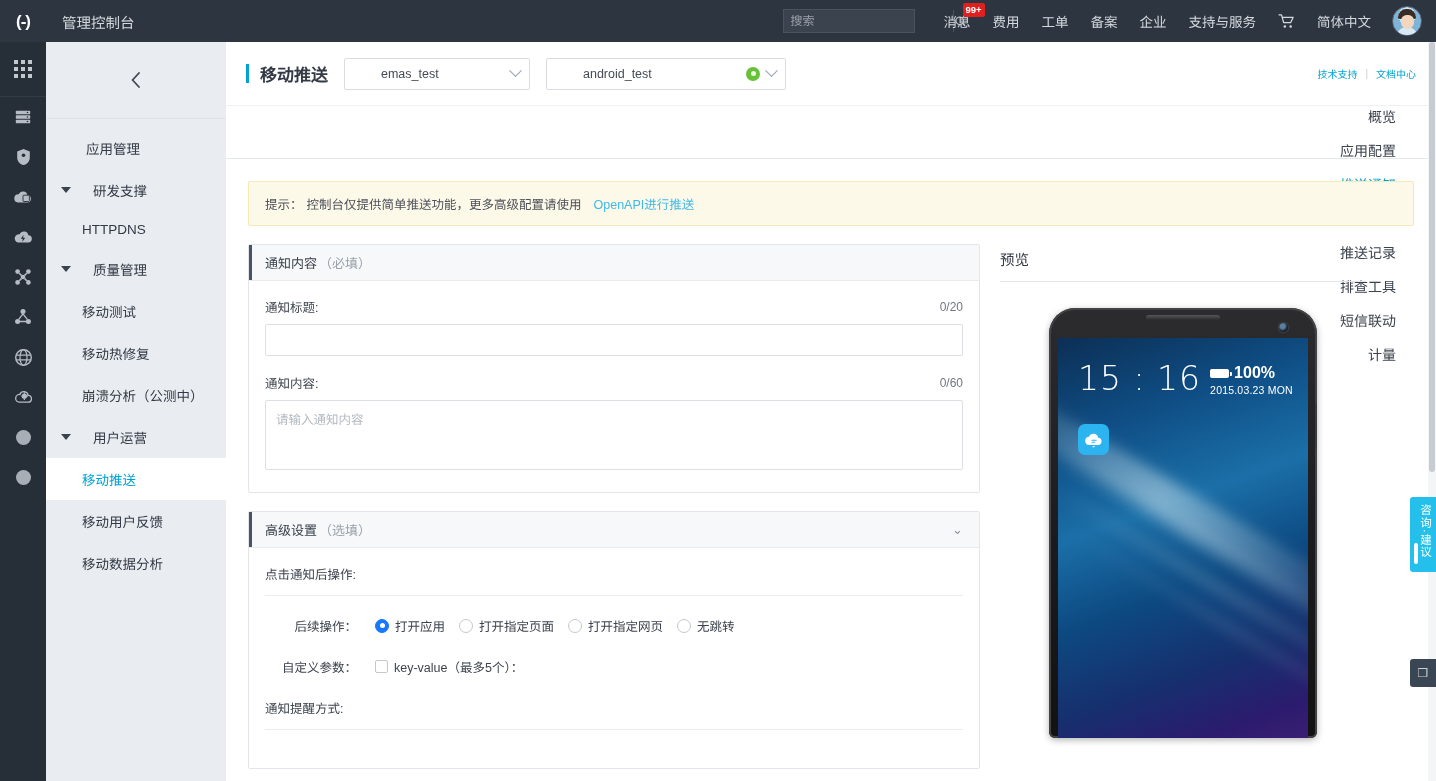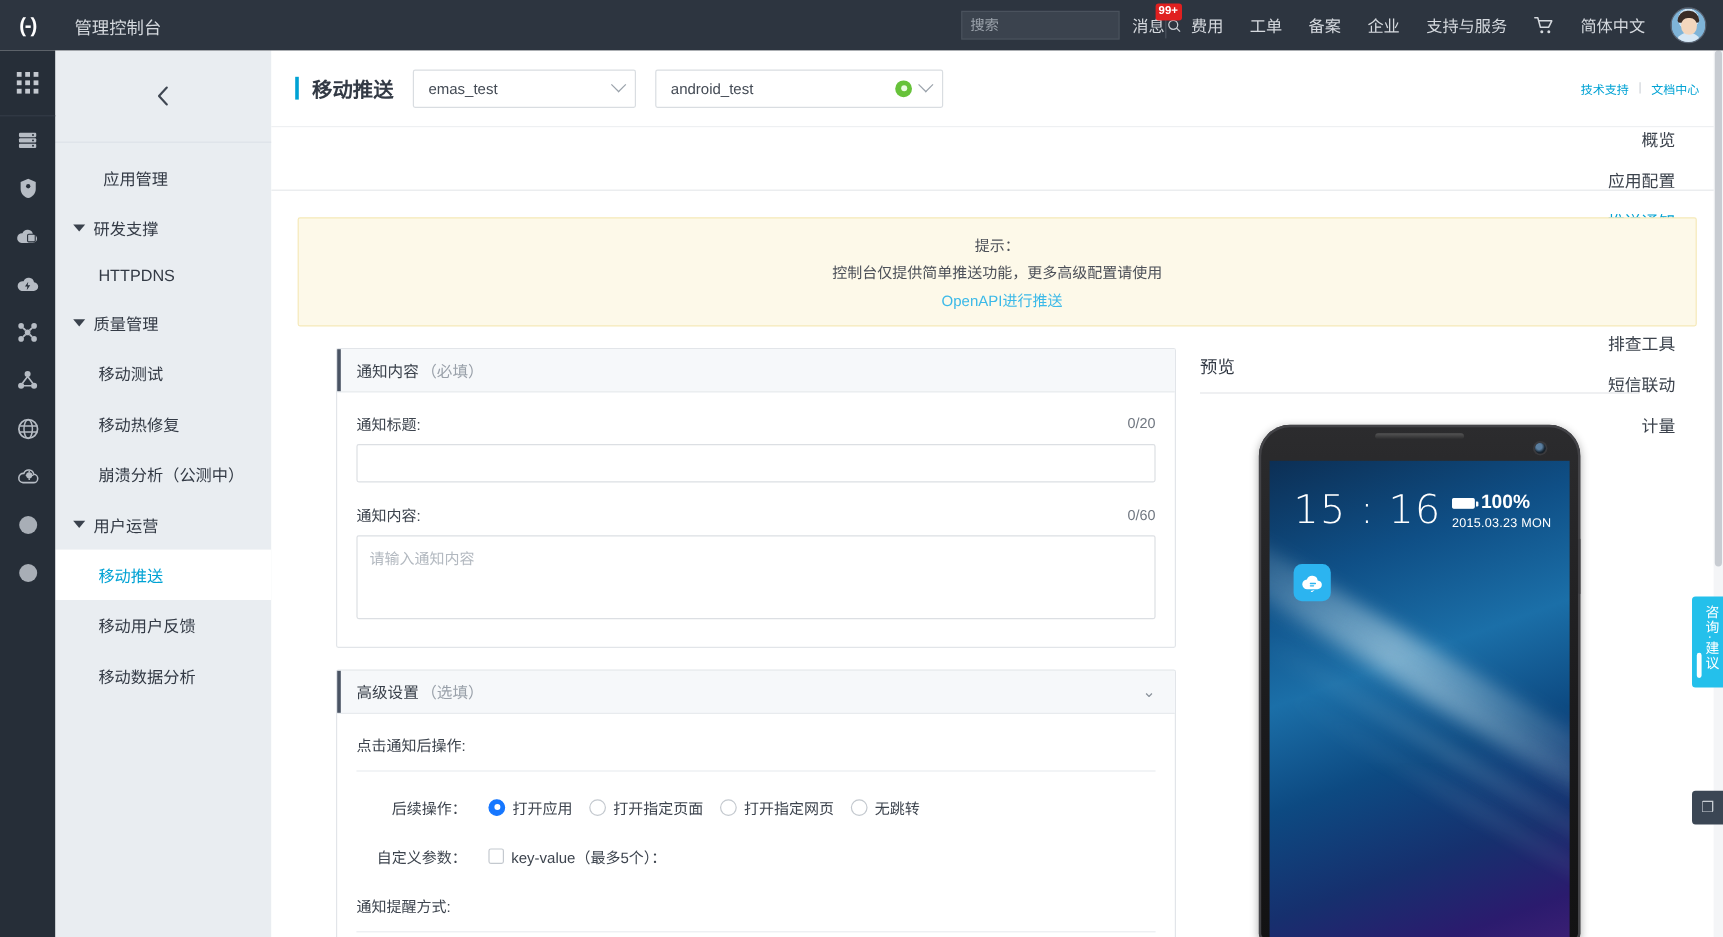--- a/index.html
+++ b/index.html
@@ -19,21 +19,21 @@
   }
   .logo-wrap {
     width: 46px; height: 42px; display: flex; align-items: center; justify-content: center;
   }
   .logo-glyph { color: #ffffff; font-size: 17px; font-weight: bold; letter-spacing: -1px; line-height: 1; }
   .console-title { color: #d4d8dd; font-size: 14.5px; margin-left: 16px; white-space: nowrap; }
 
   .topbar-right { margin-left: auto; display: flex; align-items: center; height: 42px; padding-right: 10px; }
   .search-box {
     width: 132px; height: 24px; background: #3b434e; border: 1px solid #4a525d;
-    display: flex; align-items: center; 
+    display: flex; align-items: center; margin-right: 18px;
   }
   .search-box input {
     flex: 1; background: transparent; border: none; outline: none;
     color: #c7ccd2; font-size: 12px; padding: 0 7px;
     font-family: "Liberation Sans", sans-serif;
   }
   .search-box input::placeholder { color: #9aa1aa; }
   .search-btn {
     width: 26px; height: 22px; display: flex; align-items: center; justify-content: center;
     border-left: 1px solid #4a525d; cursor: pointer;
@@ -90,21 +90,21 @@
     position: absolute; top: 42px; left: 46px; width: 180px; height: 739px;
     background: #e9edf1; z-index: 20;
   }
   .menu-collapse {
     height: 77px; display:flex; align-items:center; justify-content:center;
     cursor:pointer; border-bottom: 1px solid #dde2e8;
   }
   .menu-collapse svg { display:block; }
   .menu-list { padding-top: 8px; }
   .menu-group {
-    display: flex; align-items: center; gap: 7px;
+    display: flex; align-items: center; gap: 22px;
     padding: 11px 0 11px 15px; font-size: 13.5px; color: #333a45; cursor: pointer;
   }
   .caret-down {
     width: 0; height: 0; border-left: 5px solid transparent; border-right: 5px solid transparent;
     border-top: 6px solid #3a424d; flex: none;
   }
   .menu-leaf {
     padding: 11px 0 11px 36px; font-size: 13.5px; color: #333a45; cursor: pointer;
     white-space: nowrap;
   }
@@ -122,21 +122,21 @@
   }
   .accent-bar { width: 3px; height: 19px; background: #00a2d4; margin-right: 11px; flex:none; }
   .page-title { font-size: 17px; color: #333a45; font-weight: bold; white-space: nowrap; }
   .select-ctl {
     margin-left: 16px; height: 32px; border: 1px solid #d9dde1; border-radius: 2px;
     display: flex; align-items: center; padding: 0 9px 0 12px; background: #fff;
     font-size: 12.5px; color: #444b55; cursor: pointer;
   }
   .sel-1 { width: 186px; }
   .sel-2 { width: 240px; }
-  .sel-val { flex: 1; white-space: nowrap; overflow: hidden; }
+  .sel-val { flex: 1; white-space: nowrap; overflow: hidden; margin-left: 24px; }
   .chev {
     width: 9px; height: 9px; border-right: 1.6px solid #9aa2ab; border-bottom: 1.6px solid #9aa2ab;
     transform: rotate(45deg) translate(-2px,-2px); flex:none;
   }
   .green-dot {
     width: 14px; height: 14px; border-radius: 50%; background: #67c23a;
     display:flex; align-items:center; justify-content:center; margin-right: 7px; flex: none;
   }
   .green-dot::after { content:""; width:5px; height:5px; border-radius:50%; background:#eafbe1; }
   .head-links { margin-left: auto; display: flex; align-items: center; gap: 8px; font-size: 10px; }
@@ -157,29 +157,29 @@
     content: ""; position: absolute; left: 12px; right: 12px; bottom: -1px; height: 2.5px; background: #00bcd4;
   }
 
   
   .content {
     padding: 22px 22px 0 22px; height: 622px; overflow: hidden; position: relative;
   }
   .notice {
     background: #fdf9e9; border: 1px solid #f5e9b8; border-radius: 2px;
     padding: 12px 16px; font-size: 12.5px; color: #4d5159; margin-bottom: 18px;
-    display: flex; align-items: center; gap: 4px; flex-wrap: wrap; flex-direction: column;
+    display: flex; align-items: center; gap: 4px; flex-wrap: wrap;
   }
   .notice a { color: #3bb9e8; text-decoration: none; margin-left: 8px; cursor: pointer; }
 
   .cols { display: flex; gap: 20px; align-items: flex-start; }
   .col-left { width: 732px; flex: none; }
   .col-right { width: 366px; flex: none; }
 
-  .card { border: 1px solid #e2e5e9; border-radius: 2px; background: #fff; margin-bottom: 18px; margin-left: 32px; }
+  .card { border: 1px solid #e2e5e9; border-radius: 2px; background: #fff; margin-bottom: 18px; }
   .card-head {
     height: 36px; background: #f6f8fa; border-bottom: 1px solid #e8ebee;
     display: flex; align-items: center; padding: 0 16px; position: relative;
     font-size: 13px; color: #3a414b;
   }
   .card-head .hl { position:absolute; left:0; top:0; bottom:0; width:3px; background:#4a5464; }
   .card-head .sub { color: #9aa1aa; margin-left: 2px; }
   .card-head .toggle {
     margin-left: auto; color:#8b939c; font-size: 13px; cursor: pointer; line-height: 1;
   }

